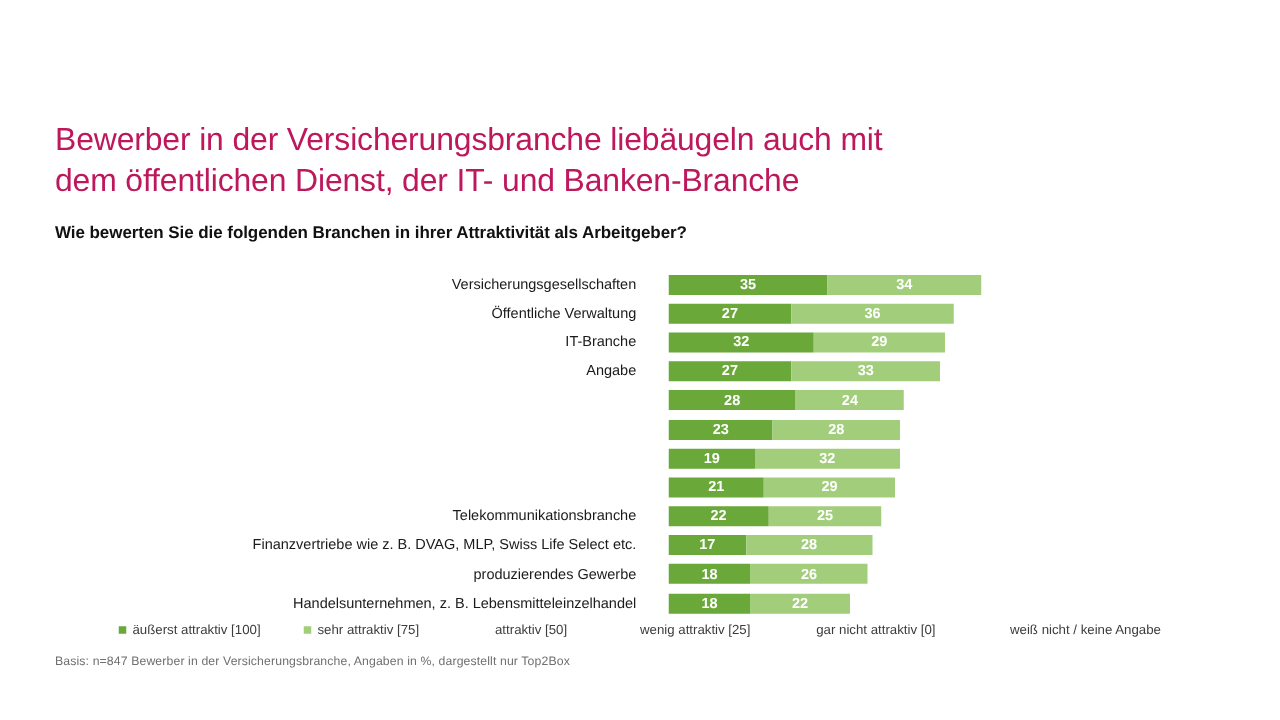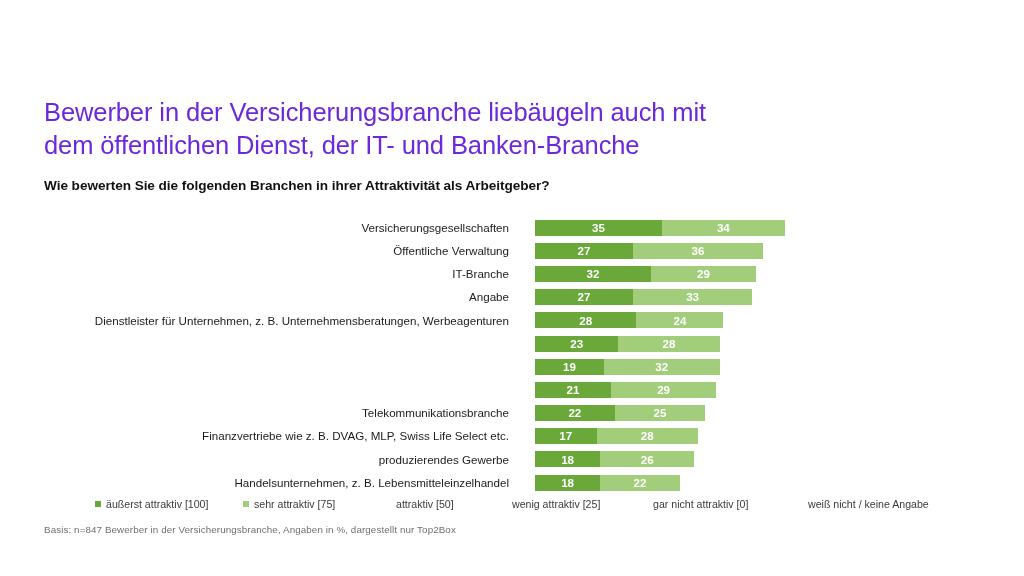--- a/index.html
+++ b/index.html
@@ -28,21 +28,21 @@
   .header {
     position: absolute;
     left: 44px;
     top: 96px;
     width: 790px;
   }
   .title {
     font-size: 25.5px;
     line-height: 1.28;
     font-weight: 400;
-    color: #6d28d9;
+    color: #be185d;
     letter-spacing: -0.1px;
     margin: 0;
     white-space: pre-line;
   }
 
   .logo {
     position: absolute;
     left: 836px;
     top: 108px;
     width: 160px;
@@ -201,21 +201,20 @@
         </div>
       </div>
       <div class="row">
         <div class="row-label">Angabe</div>
         <div class="bars">
           <div class="seg seg-a" style="width: 97.821px; background: rgb(106, 168, 58);">27</div>
           <div class="seg seg-b" style="width: 119.559px; background: rgb(162, 206, 124);">33</div>
         </div>
       </div>
       <div class="row">
-        <div class="row-label">Dienstleister für Unternehmen, z. B. Unternehmensberatungen, Werbeagenturen</div>
         <div class="bars">
           <div class="seg seg-a" style="width: 101.444px; background: rgb(106, 168, 58);">28</div>
           <div class="seg seg-b" style="width: 86.952px; background: rgb(162, 206, 124);">24</div>
         </div>
       </div>
       <div class="row">
         <div class="bars">
           <div class="seg seg-a" style="width: 83.329px; background: rgb(106, 168, 58);">23</div>
           <div class="seg seg-b" style="width: 101.444px; background: rgb(162, 206, 124);">28</div>
         </div>

